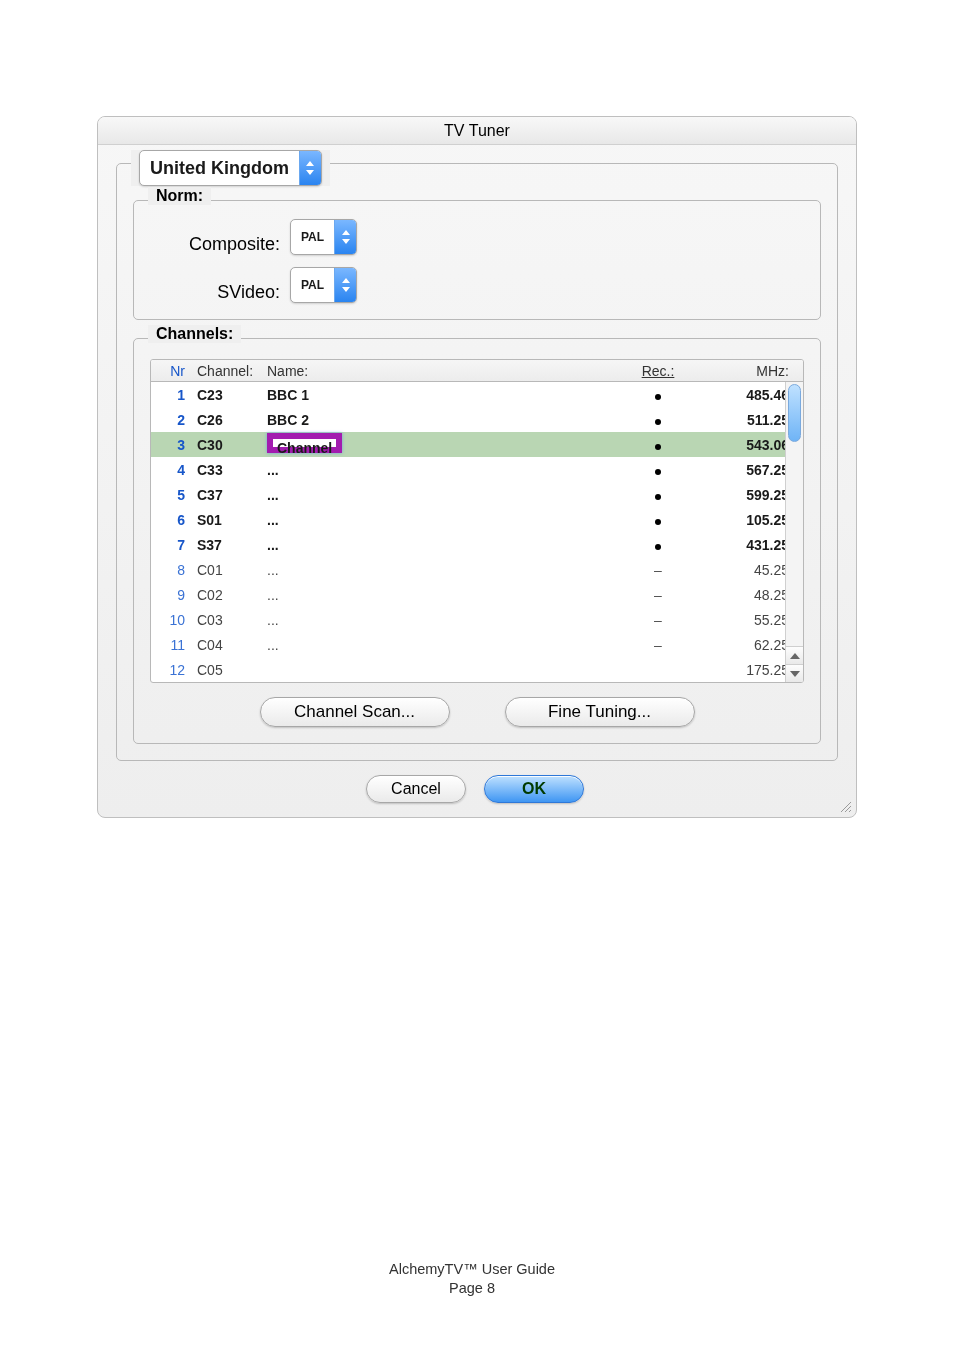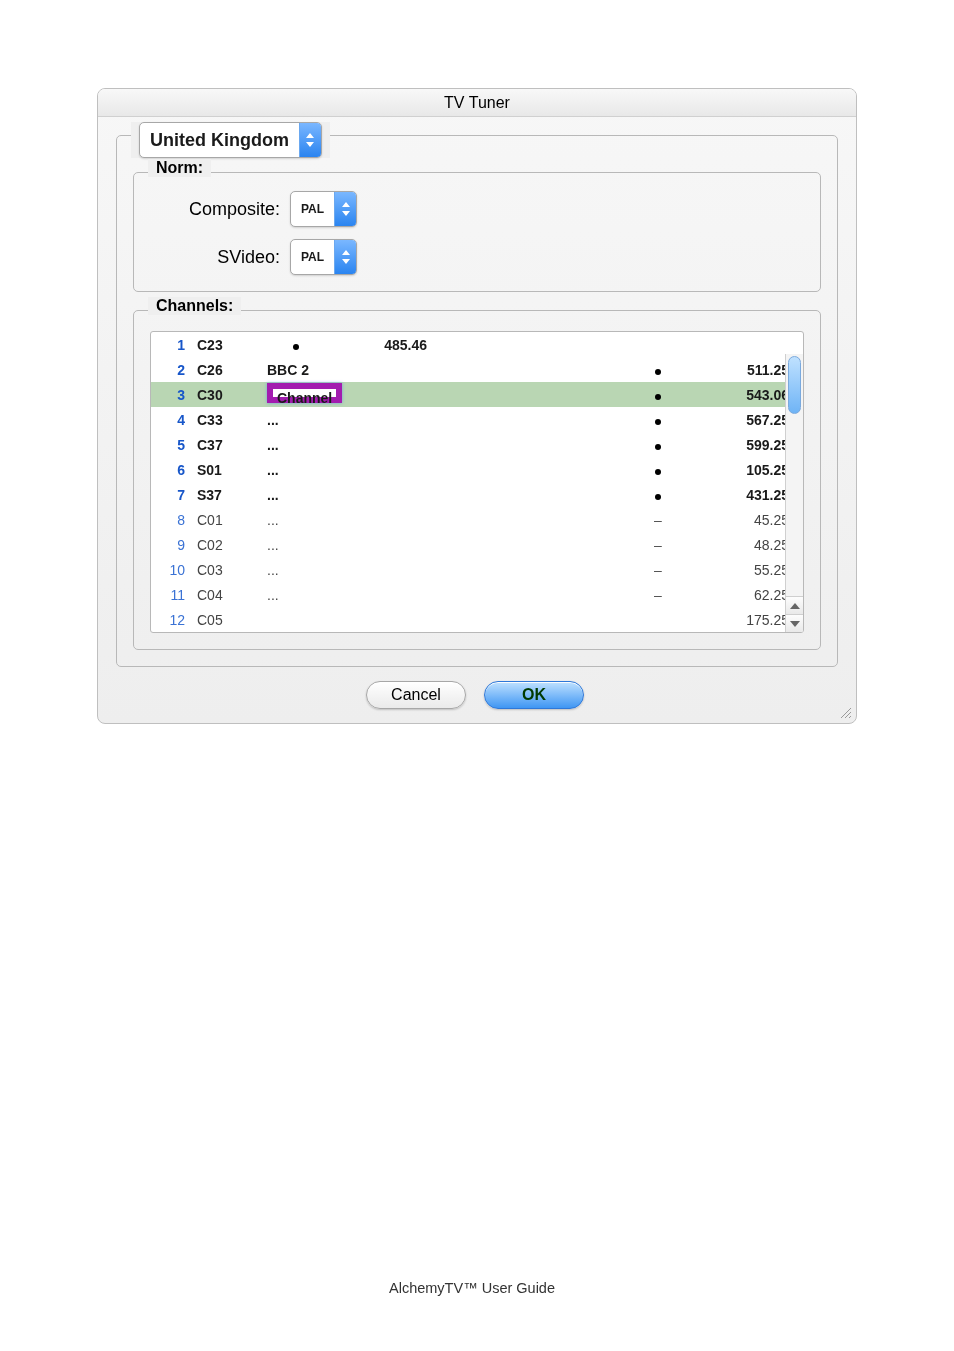--- a/index.html
+++ b/index.html
@@ -9,21 +9,21 @@
     width: 954px;
     height: 1351px;
     font-family: "Lucida Grande", "Helvetica Neue", Arial, sans-serif;
     background: #ffffff;
     color: #000;
   }
   .page {
     width: 954px;
     height: 1351px;
     position: relative;
-    padding-top: 88px;
+    padding-top: 116px;
   }
   .shot-wrap {
     width: 760px;
     margin: 0 auto;
     position: relative;
   }
   
   .window {
     width: 760px;
     border: 1px solid #bfbfbf;
@@ -107,21 +107,21 @@
     height: 100%;
     background: linear-gradient(#7ab7ff, #2a84f0);
     display: flex;
     align-items: center;
     justify-content: center;
     border-left: 1px solid #6aa8f0;
   }
   .popup .popup-arrows svg { display:block; }
 
   .norm-rows { display: flex; flex-direction: column; gap: 12px; }
-  .norm-row { display: flex; align-items: center; gap: 10px; }
+  .norm-row { display: flex; align-items: flex-end; gap: 10px; }
   .norm-label {
     width: 130px;
     text-align: right;
     font-size: 18px;
     font-weight: 500;
   }
 
   
   .table-wrap {
     border: 1px solid #b8b8b8;
@@ -320,25 +320,33 @@
                   </span>
                 </span>
               </div>
             </div>
           </div>
 
           <div class="groupbox">
             <div class="group-legend small">Channels:</div>
 
             <div class="table-wrap">
+              <div class="thead">
+                <div class="th col-nr">Nr</div>
+                <div class="th col-ch">Channel:</div>
+                <div class="th col-name">Name:</div>
+                <div class="th col-rec rec">Rec.:</div>
+                <div class="th col-mhz">MHz:</div>
+              </div>
 
               <div class="tbody" id="channels-tbody">
                   <div class="trow">
                     <div class="td col-nr">1</div>
                     <div class="td col-ch">C23</div>
+                    <div class="td col-name">BBC 1</div>
                     <div class="td col-rec"><span class="dot"></span></div>
                     <div class="td col-mhz">485.46</div>
                   </div>
                   <div class="trow">
                     <div class="td col-nr">2</div>
                     <div class="td col-ch">C26</div>
                     <div class="td col-name">BBC 2</div>
                     <div class="td col-rec"><span class="dot"></span></div>
                     <div class="td col-mhz">511.25</div>
                   </div>
@@ -418,20 +426,24 @@
                 <div class="scroll-thumb"></div>
                 <div class="scroll-btn up">
                     <div class="tri up"></div>
                   </div>
                 <div class="scroll-btn down">
                     <div class="tri down"></div>
                   </div>
               </div>
             </div>
 
+            <div class="btn-row">
+              <span class="pill">Channel Scan...</span>
+              <span class="pill">Fine Tuning...</span>
+            </div>
           </div>
 
         </div>
 
         <div class="footer-row">
           <span class="pill small">Cancel</span>
           <span class="pill small primary">OK</span>
         </div>
 
         <div class="resize-grip">
@@ -441,14 +453,15 @@
             <line x1="11" y1="13" x2="13" y2="11" stroke="#9a9a9a"></line>
           </svg>
         </div>
       </div>
     </div>
 
   </div>
 
   <div class="page-footer">
     <div>AlchemyTV™ User Guide</div>
+    <div>Page 8</div>
   </div>
 </div>
 
 </body></html>

